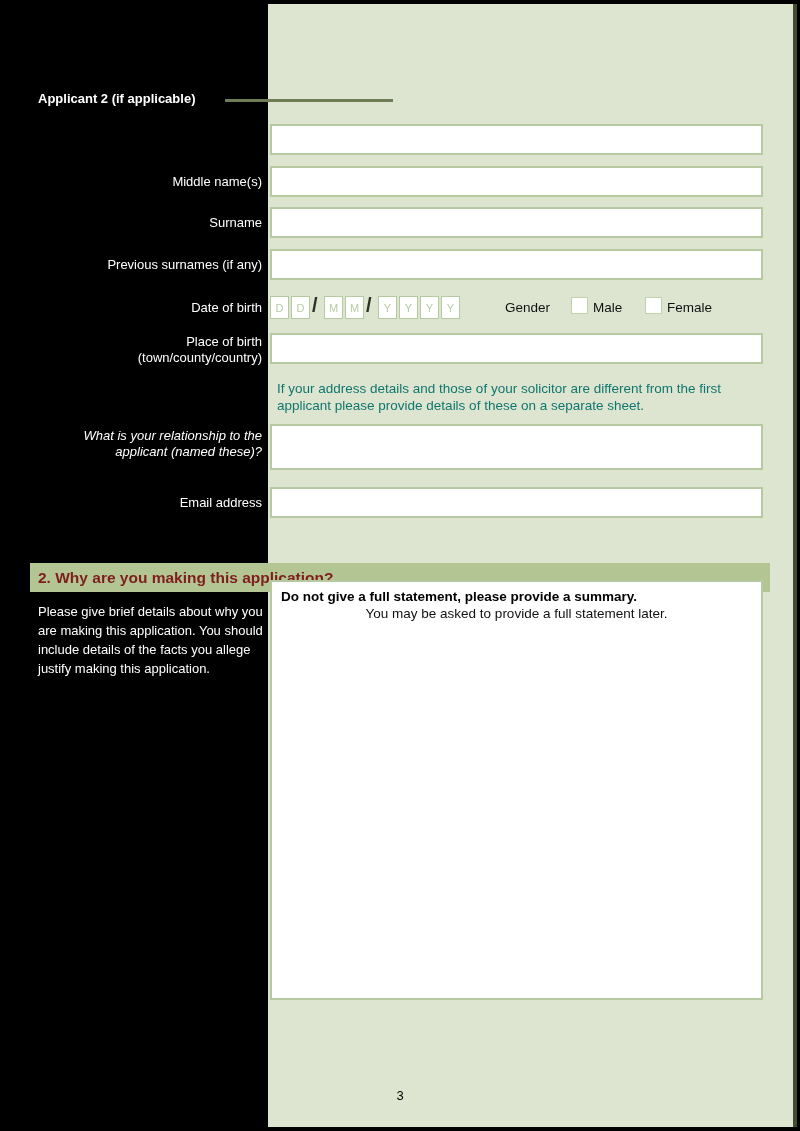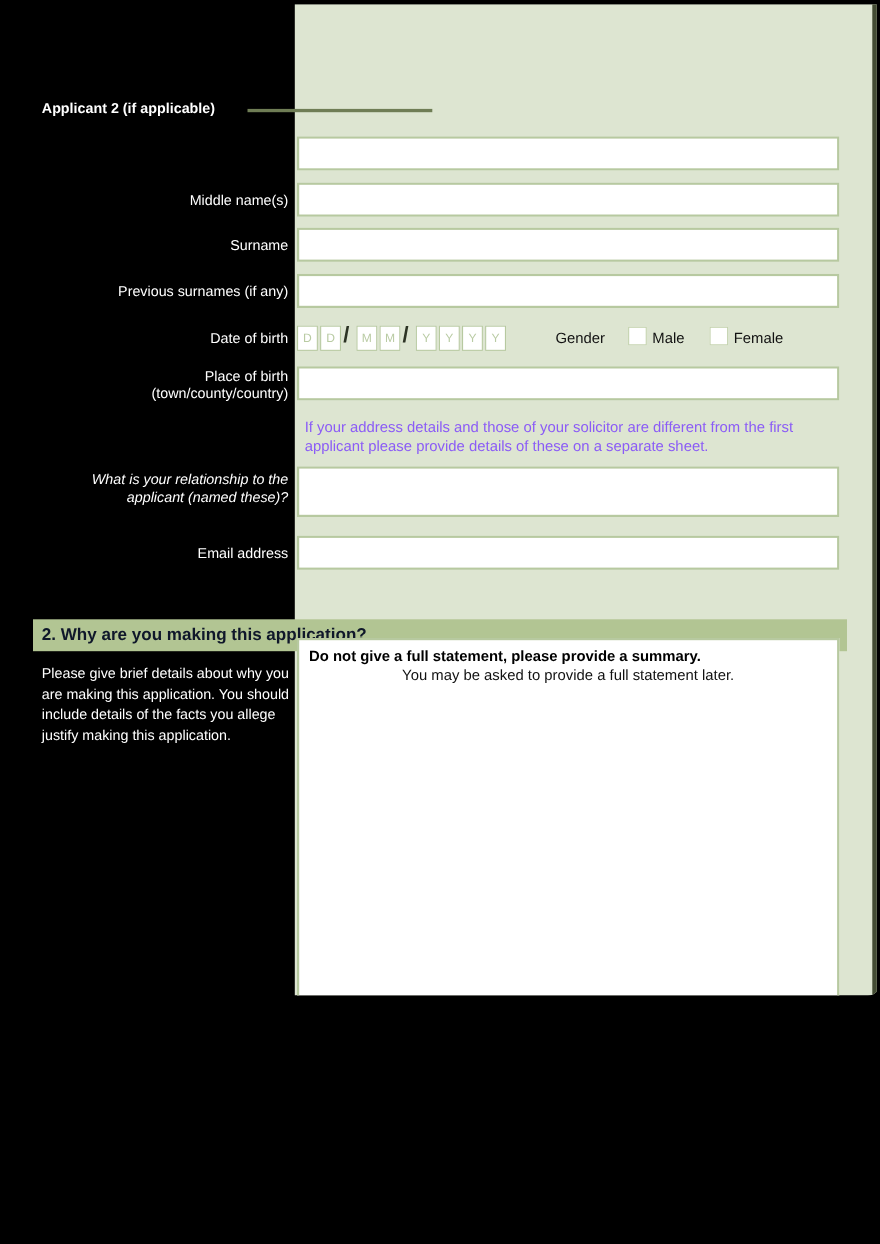--- a/index.html
+++ b/index.html
@@ -1,35 +1,35 @@
 <!DOCTYPE html>
 <html><head>
 <meta charset="utf-8">
 <style>
   html,body{margin:0;padding:0;}
   body{background:#000;font-family:"Liberation Sans",sans-serif;}
-  .page{position:relative;width:800px;height:905px;background:#000;overflow:hidden;border-radius:11px;}
+  .page{position:relative;width:800px;height:1131px;background:#000;overflow:hidden;border-radius:11px;}
   .content-bg{position:absolute;left:268px;top:4px;width:525px;height:1123px;
               background:#dde5d1;border-right:4px solid #434c33;}
   .sidebar-header{position:absolute;left:38px;top:91px;color:#fff;font-size:13px;font-weight:bold;}
   .rule{position:absolute;left:225px;top:99px;width:168px;height:3px;background:#6f7d55;}
   .flabel{position:absolute;left:30px;width:232px;text-align:right;color:#fff;font-size:13px;line-height:16px;}
   .fbox{position:absolute;left:270px;width:493px;height:31px;background:#fff;
         border:2px solid #b7c9a0;box-sizing:border-box;padding:2px 6px;font-size:13px;
         font-family:"Liberation Sans",sans-serif;color:#222;outline:none;}
   .dcell{position:absolute;width:19px;height:23px;background:#fff;border:1.5px solid #b7c9a0;
          box-sizing:border-box;text-align:center;font-size:11px;padding:0;outline:none;
          font-family:"Liberation Sans",sans-serif;color:#444;}
   .dcell::placeholder{color:#b9cba3;opacity:1;}
   .dslash{position:absolute;color:#2c3324;font-size:20px;font-weight:bold;top:294px;}
   .gender-label{position:absolute;color:#111;font-size:13.5px;}
   .chk{position:absolute;width:17px;height:17px;background:#fff;border:1px solid #c3d2ad;box-sizing:border-box;}
-  .note{position:absolute;left:277px;top:380px;width:487px;color:#8b5cf6;font-size:13.5px;line-height:17px;}
+  .note{position:absolute;left:277px;top:380px;width:487px;color:#0f766e;font-size:13.5px;line-height:17px;}
   .sec-bar{position:absolute;left:30px;top:563px;width:740px;height:29px;background:#b2c593;
-           color:#0f172a;font-size:15.5px;font-weight:bold;line-height:29px;padding-left:8px;box-sizing:border-box;}
+           color:#7f1d1d;font-size:15.5px;font-weight:bold;line-height:29px;padding-left:8px;box-sizing:border-box;}
   .sec-note{position:absolute;left:38px;top:602px;width:226px;color:#fff;font-size:13px;line-height:19px;}
   .bigbox{position:absolute;left:270px;top:580px;width:493px;height:420px;background:#fff;
           border:2px solid #b7c9a0;box-sizing:border-box;padding:6px 9px;}
   .bigbox .b1{font-weight:bold;color:#000;font-size:13.5px;line-height:17px;}
   .bigbox .b2{color:#111;font-size:13.5px;line-height:17px;text-align:center;}
   .pagenum{position:absolute;left:380px;top:1088px;width:40px;text-align:center;color:#000;font-size:13px;}
 </style>
 </head>
 <body>
 

